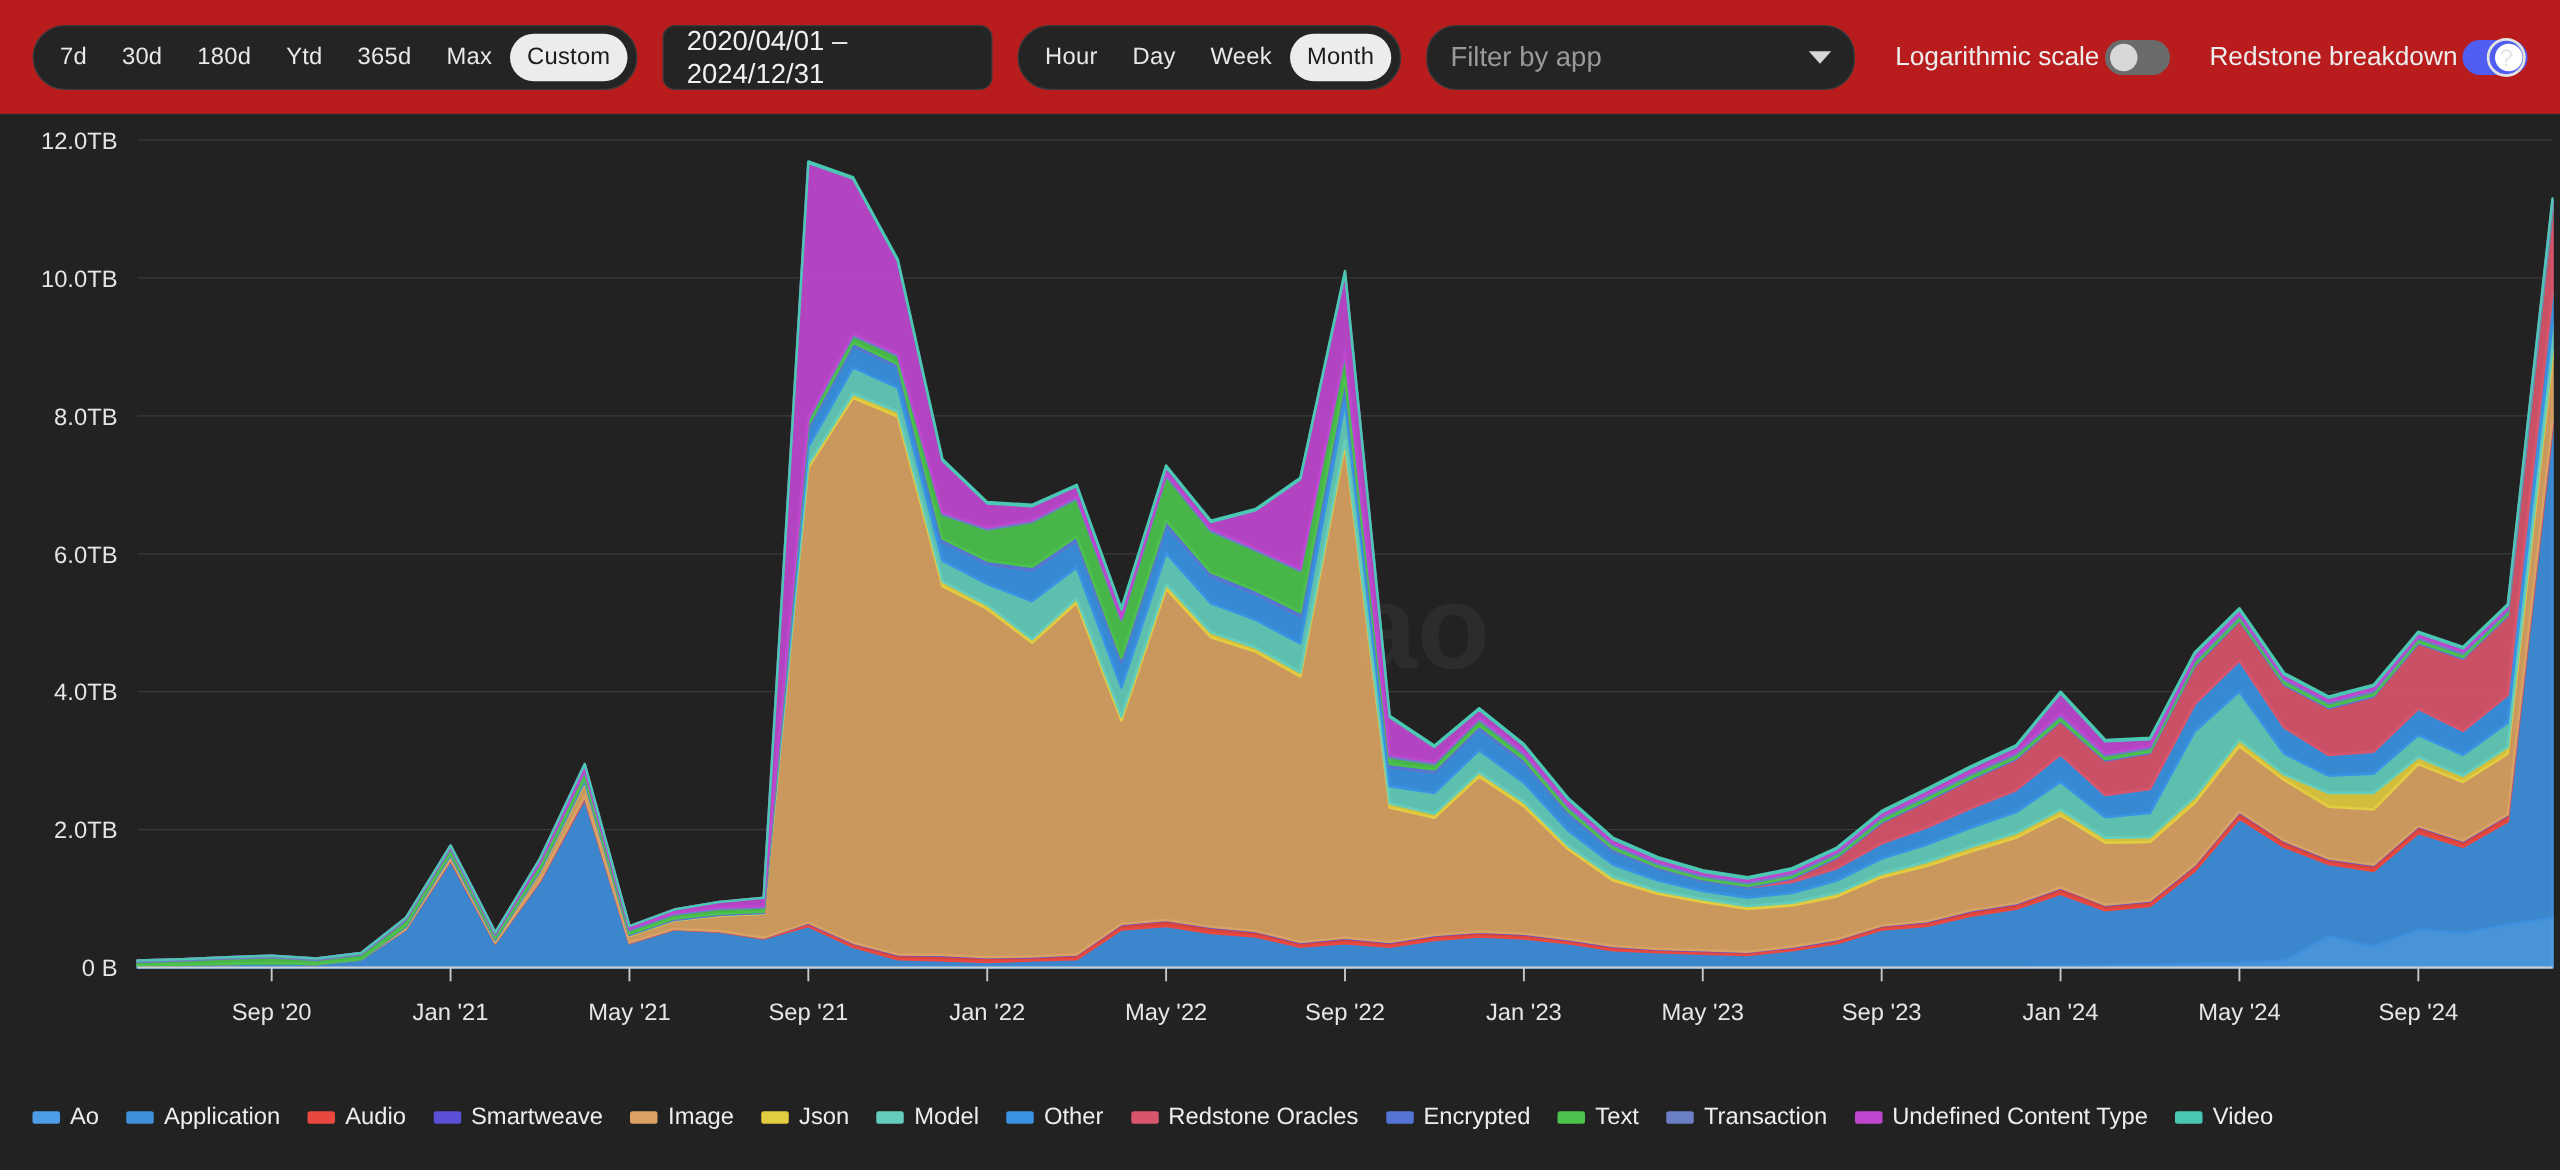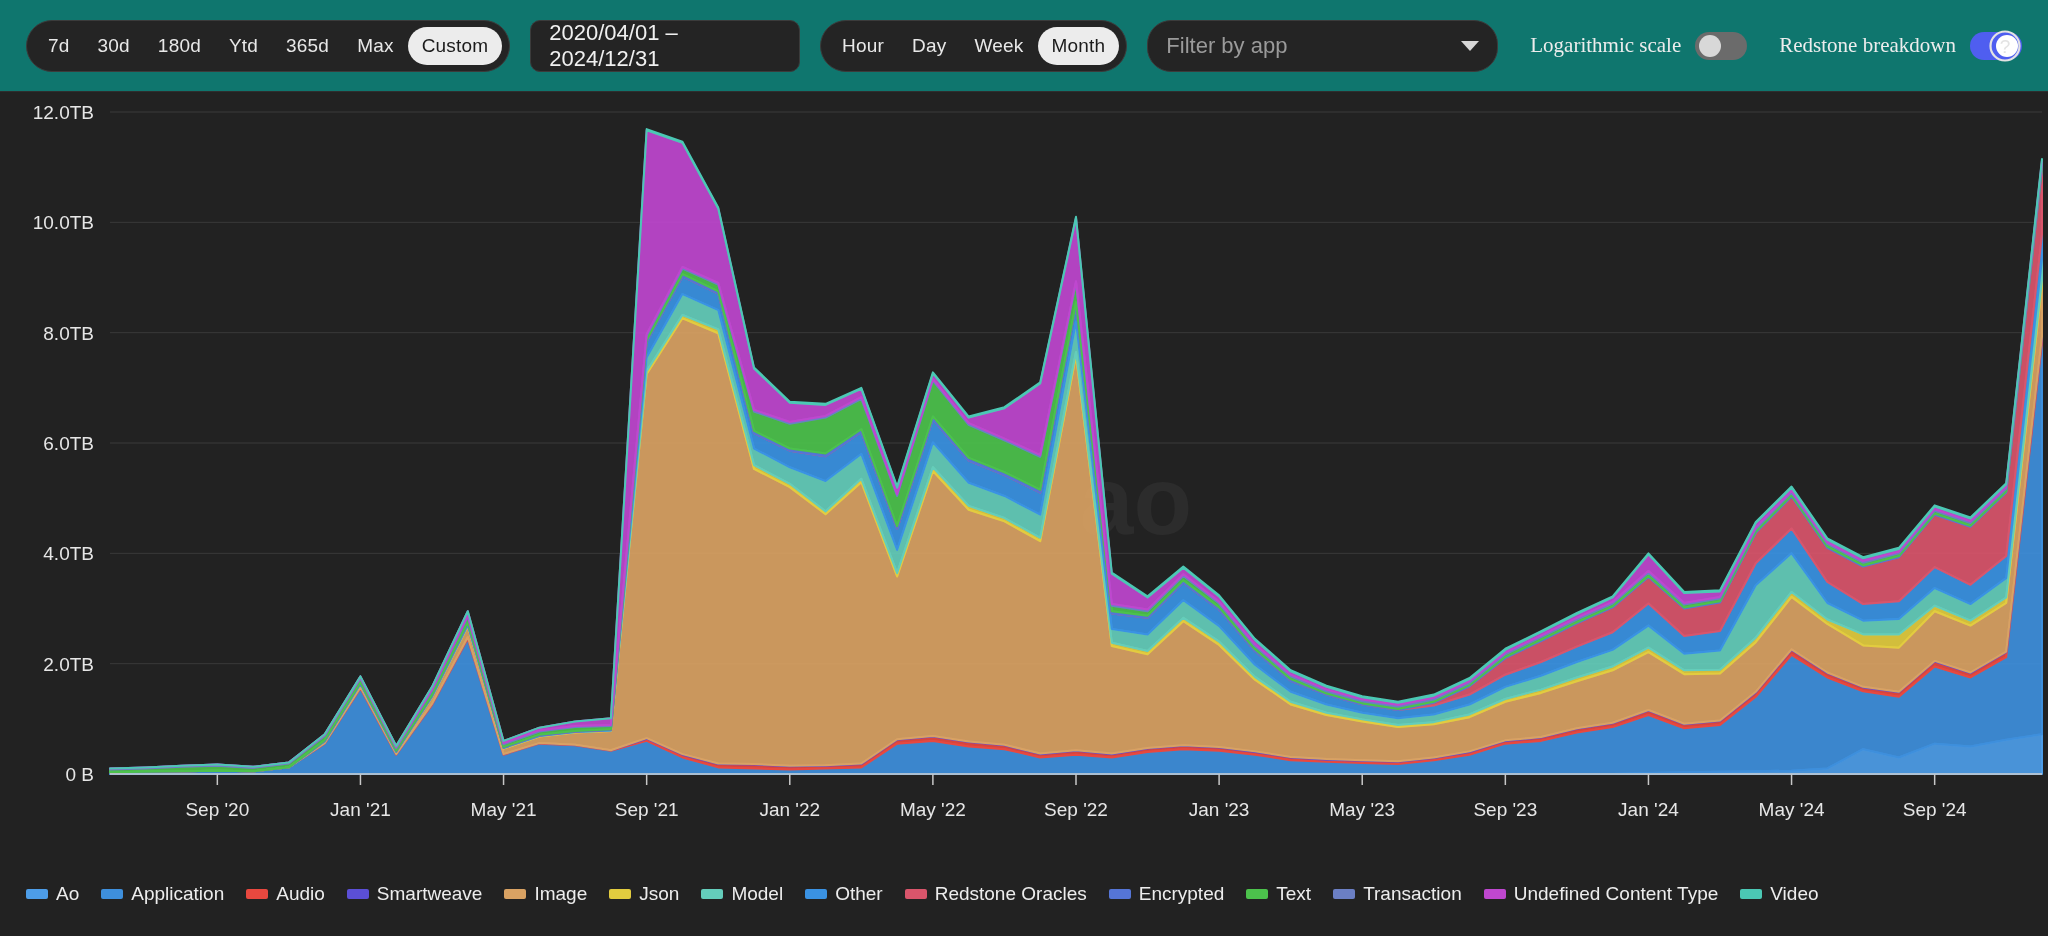--- a/index.html
+++ b/index.html
@@ -18,21 +18,21 @@
   }
 
   
   .toolbar {
     position: absolute;
     left: 0; top: 0;
     width: 2048px; height: 92px;
     display: flex;
     align-items: center;
     padding: 0 26px;
-    background: #0f766e;
+    background: #b91c1c;
     border-bottom: 1px solid #2e2e2e;
   }
   .seg-group {
     display: flex;
     align-items: center;
     height: 52px;
     border: 1px solid #3b3b3b;
     border-radius: 26px;
     padding: 0 7px;
     background: #242424;
@@ -82,22 +82,21 @@
   .caret {
     width: 0; height: 0;
     border-left: 9px solid transparent;
     border-right: 9px solid transparent;
     border-top: 10px solid #d6d6d6;
   }
   .tgl-wrap {
     display: flex;
     align-items: center;
     margin-left: 32px;
-    gap: 14px;
-    font-family: Liberation Serif, serif;
+    gap: 4px;
   }
   .tgl-label { color: #ededed; font-size: 21px; white-space: nowrap; }
   .switch {
     position: relative;
     width: 52px; height: 28px;
     border-radius: 14px;
     background: #6b6b6b;
     cursor: pointer;
     flex: none;
   }

